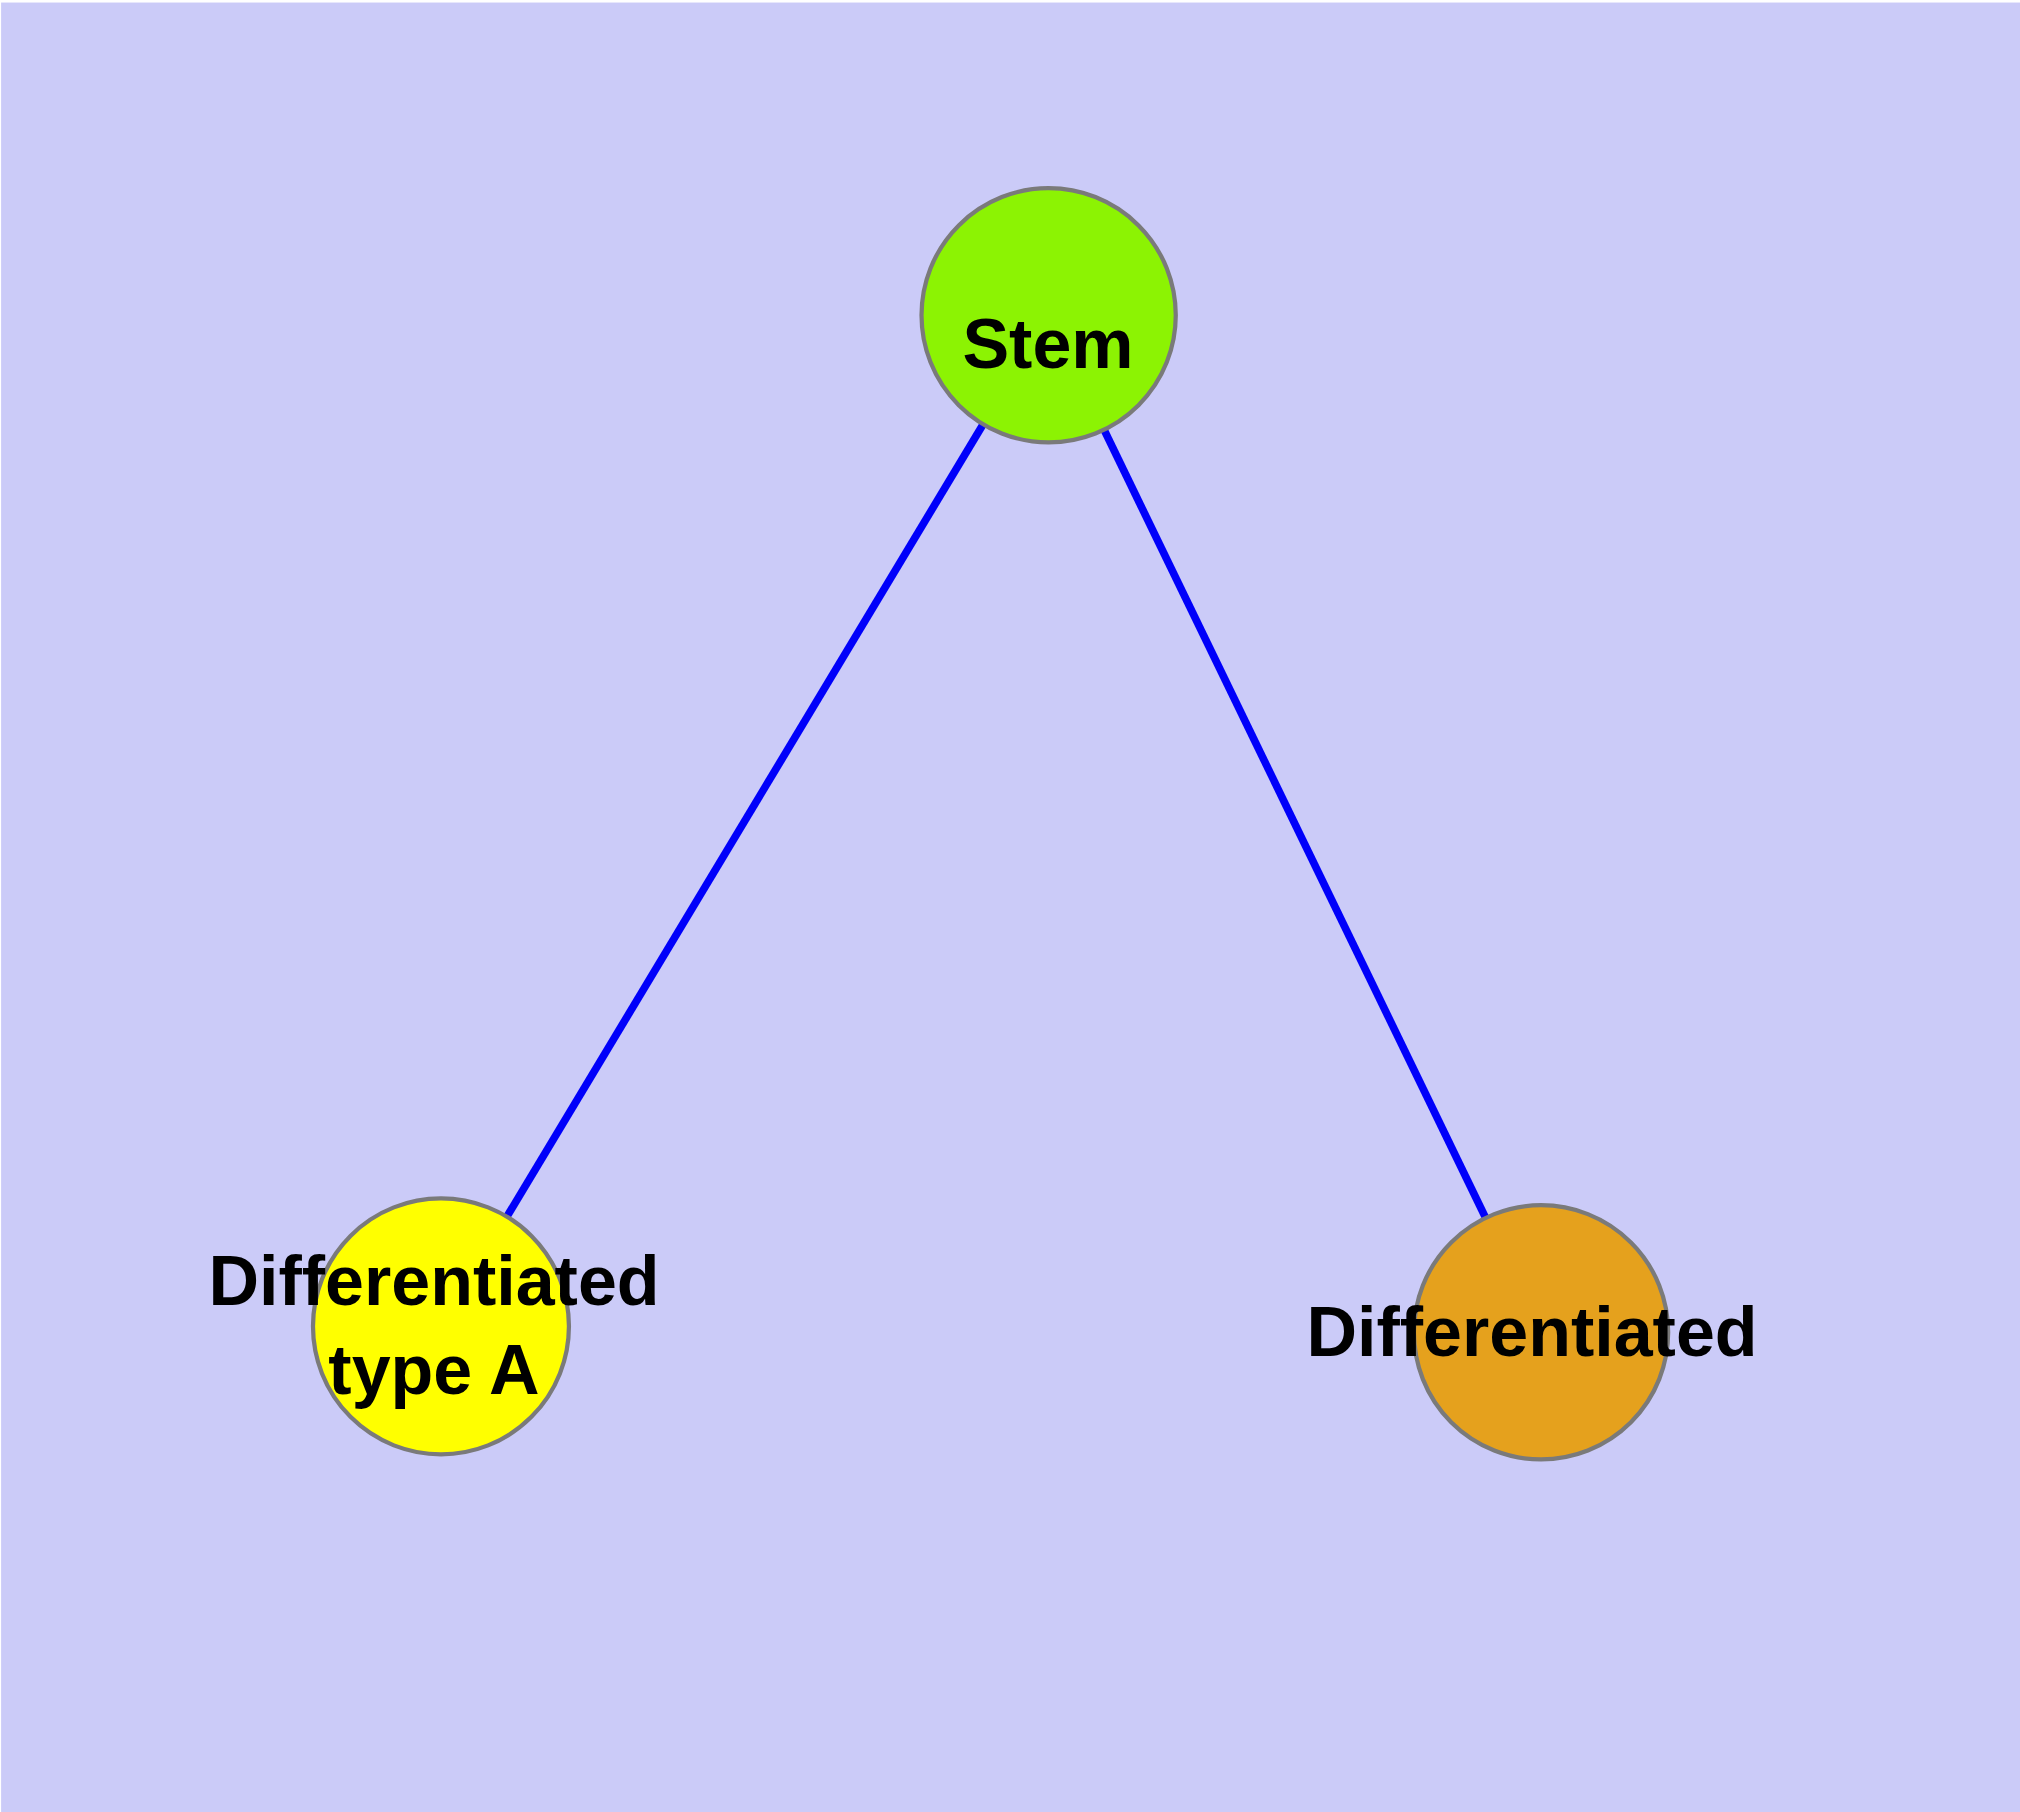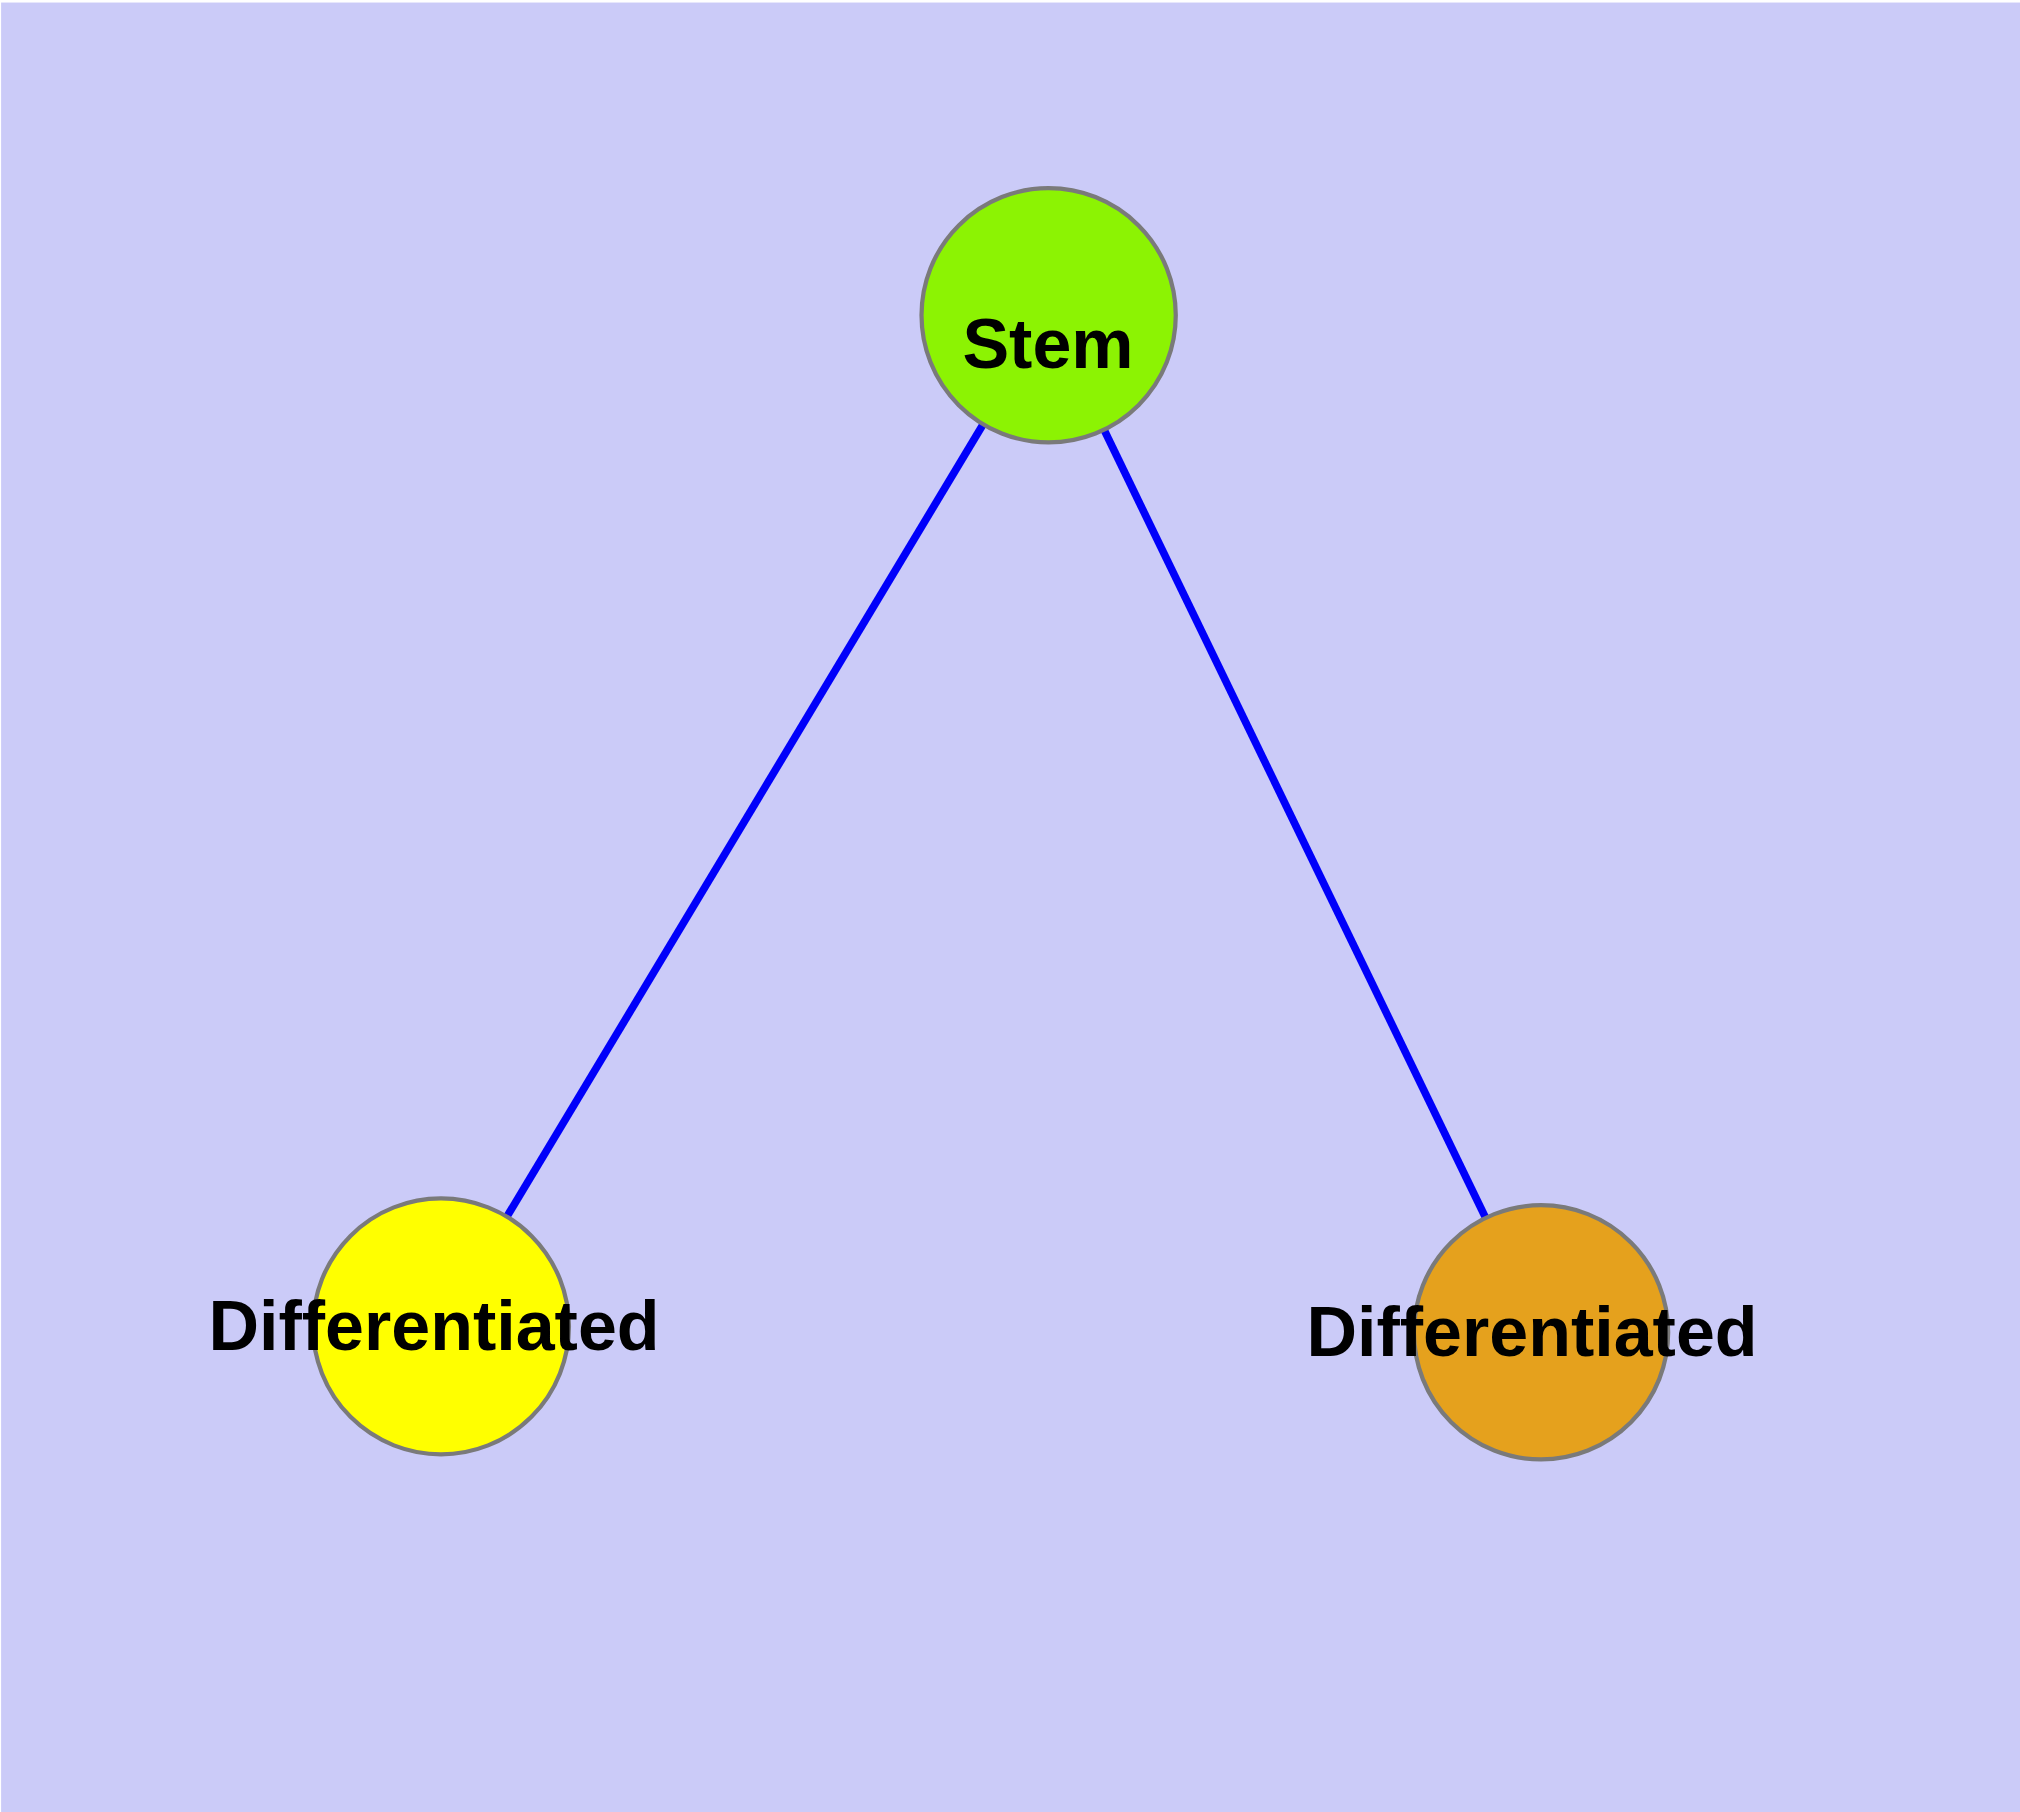--- a/index.html
+++ b/index.html
@@ -50,20 +50,21 @@
     <circle cx="520" cy="1565" r="151" stroke-width="5" fill="#FFFF00" stroke="#7A7A7A"></circle>
     <circle cx="1818" cy="1572" r="150" stroke-width="5" fill="#E5A11D" stroke="#7A7A7A"></circle>
   </svg>
 
   <div class="node-label" style="left:1048px; top:306px;margin-top:38px;">
     <div>Stem</div>
   </div>
 
   <div class="node-label" style="left:434px; top:1326px;">
     <div>Differentiated</div>
+    <div>type A</div>
   </div>
 
   <div class="node-label" style="left:1532px; top:1332px;">
     <div>Differentiated</div>
   </div>
 
 </div>
 
 
 </body></html>

